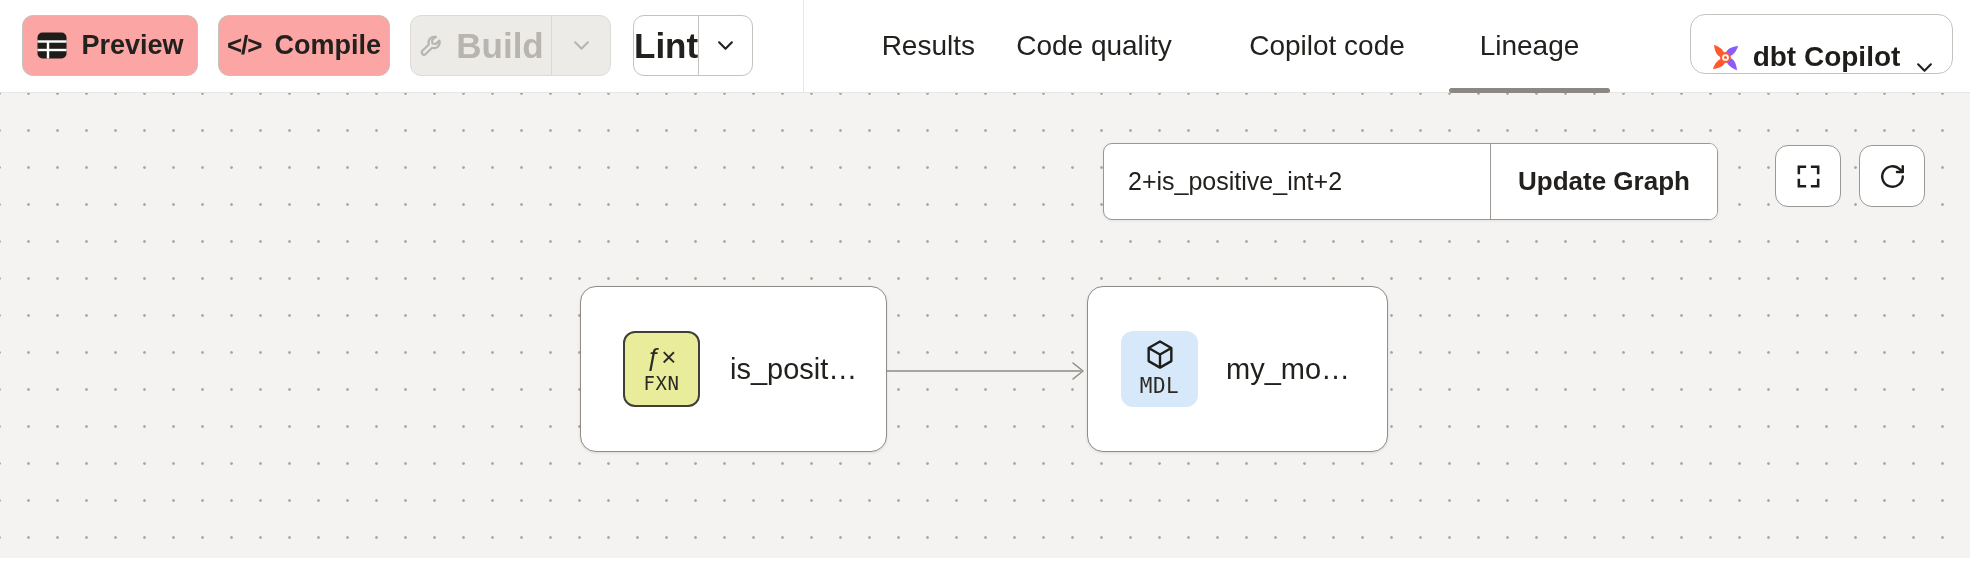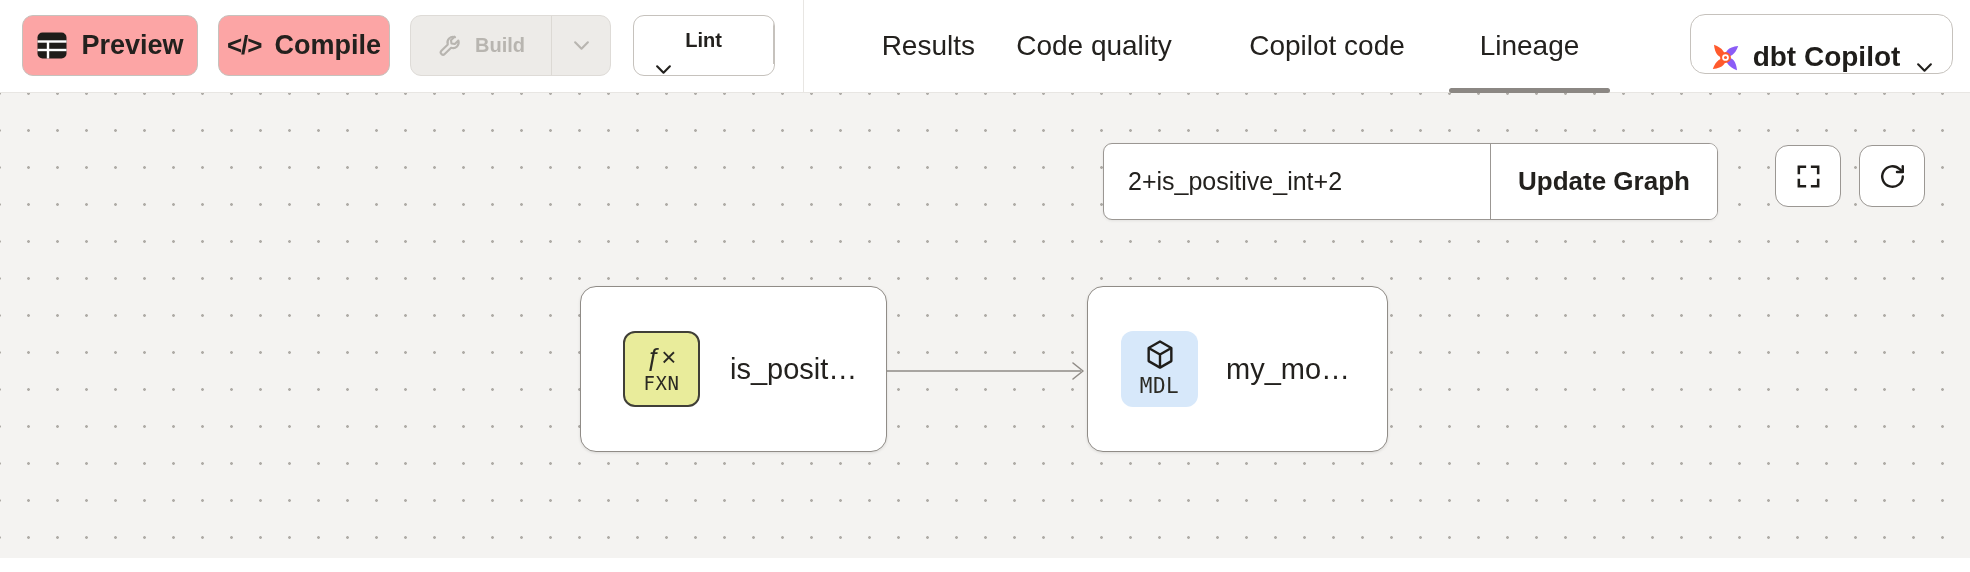--- a/index.html
+++ b/index.html
@@ -15,24 +15,24 @@
     border-radius:11px; font-size:27px; font-weight:600; color:#23211E; cursor:pointer; }
   .btn-preview { left:22px;  width:176px; }
   .btn-compile { left:218px; width:172px; }
   .code-glyph { font-size:26px; font-weight:600; letter-spacing:-1px; }
 
   .split { position:absolute; top:15px; height:61px; display:flex; align-items:stretch;
     border-radius:11px; overflow:hidden; }
   .split-build { left:410px; width:201px; background:#EDEBE8; border:1.5px solid #DEDBD7;
     color:#B8B5B0; }
   .split-build .split-main { border-right:1px solid #DCD9D4; }
-  .split-lint  { left:633px; width:142px; background:#fff; border:1.5px solid #C6C2BD;flex-direction:column; }
+  .split-lint  { left:633px; width:120px; background:#fff; border:1.5px solid #C6C2BD; }
   .split-lint .split-main { border-right:1px solid #C6C2BD; }
   .split-main { flex:1; display:flex; align-items:center; justify-content:center;
-    gap:11px; font-size:20px; font-weight:600; }
+    gap:11px; font-size:35px; font-weight:600; }
   .split-caret { width:58px; display:flex; align-items:center; justify-content:center; }
 
   .toolbar-sep { position:absolute; left:803px; top:0; width:1px; height:92px; background:#E8E6E3; }
 
   .tab { position:absolute; top:0; height:92px; display:flex; align-items:center;
     justify-content:center; font-size:28px; font-weight:500; color:#23211E; cursor:pointer; }
   .tab-results       { left:848px;  width:127px;justify-content:flex-end; }
   .tab-code-quality  { left:1006px; width:176px; }
   .tab-compiled-code { left:1227px; width:200px; }
   .tab-lineage       { left:1449px; width:161px; }

